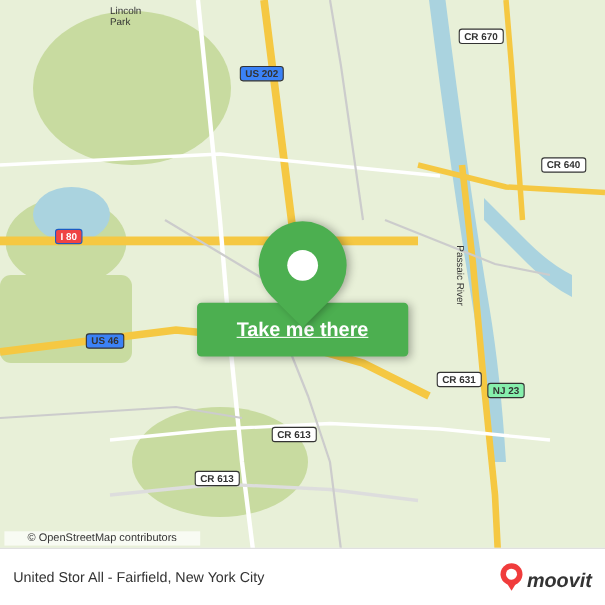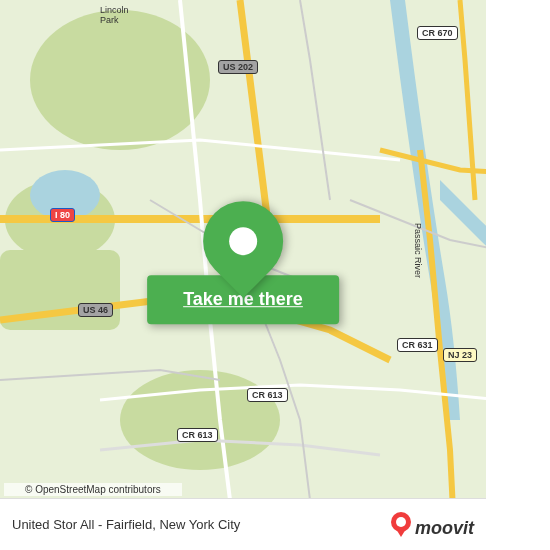--- a/index.html
+++ b/index.html
@@ -5,21 +5,21 @@
     * { margin: 0; padding: 0; box-sizing: border-box; }
     body {
       width: 550px;
       height: 550px;
       overflow: hidden;
       font-family: Arial, sans-serif;
       position: relative;
     }
 
     #map-container {
-      width: 486px;
+      width: 550px;
       height: 550px;
       position: relative;
       background-color: #e8f0d8;
       overflow: hidden;
     }
 
     
     #bottom-bar {
       position: absolute;
       bottom: 0;
@@ -115,32 +115,32 @@
       border-radius: 3px;
       padding: 1px 4px;
       font-size: 9px;
       font-weight: bold;
       border: 1.5px solid #555;
       background: white;
       color: #333;
     }
 
     .highway-badge.us {
-      background: #a3a3a3;
+      background: #3b82f6;
       border-color: #333;
     }
 
     .highway-badge.cr {
       background: #fff;
       border-color: #333;
       margin-left: 29px;
     }
 
     .highway-badge.nj {
-      background: #fef9c3;
+      background: #86efac;
       border-color: #333;
     }
 
     .highway-badge.i {
       background: #ef4444;
       color: white;
       border-color: #1a5bc4;
       border-radius: 3px;
     }
 

